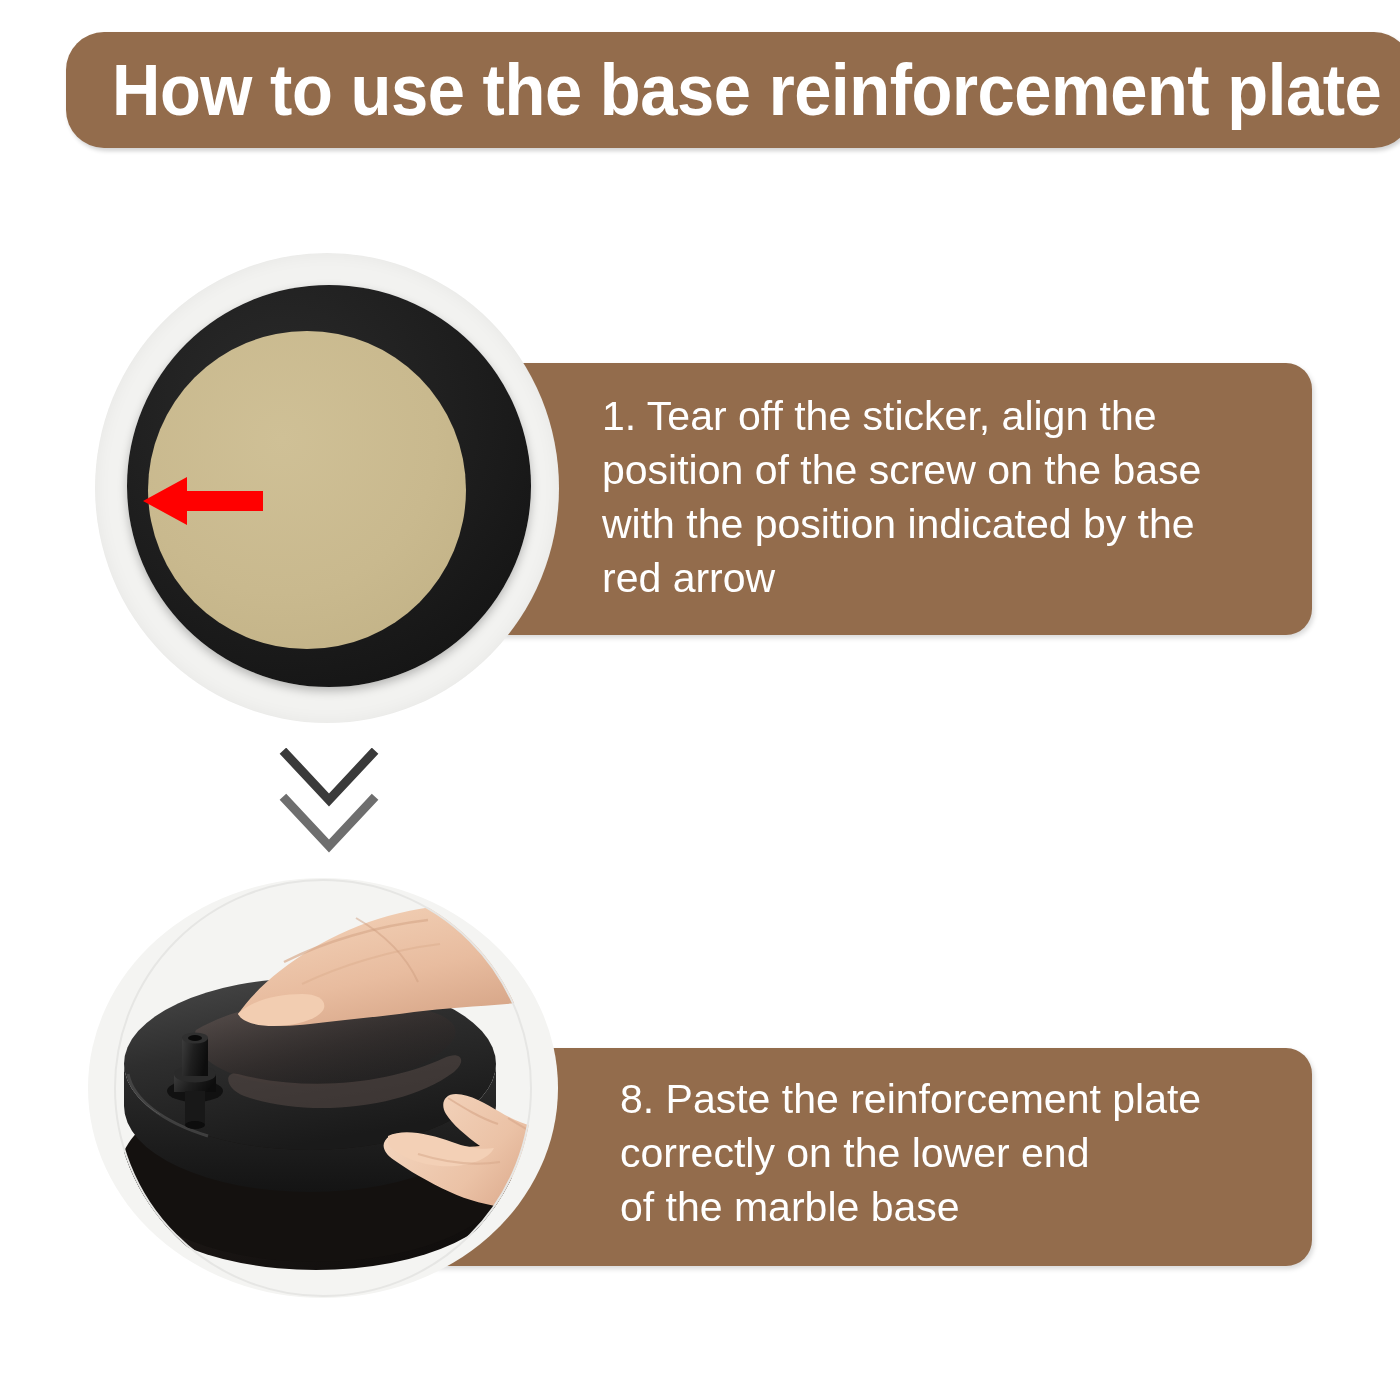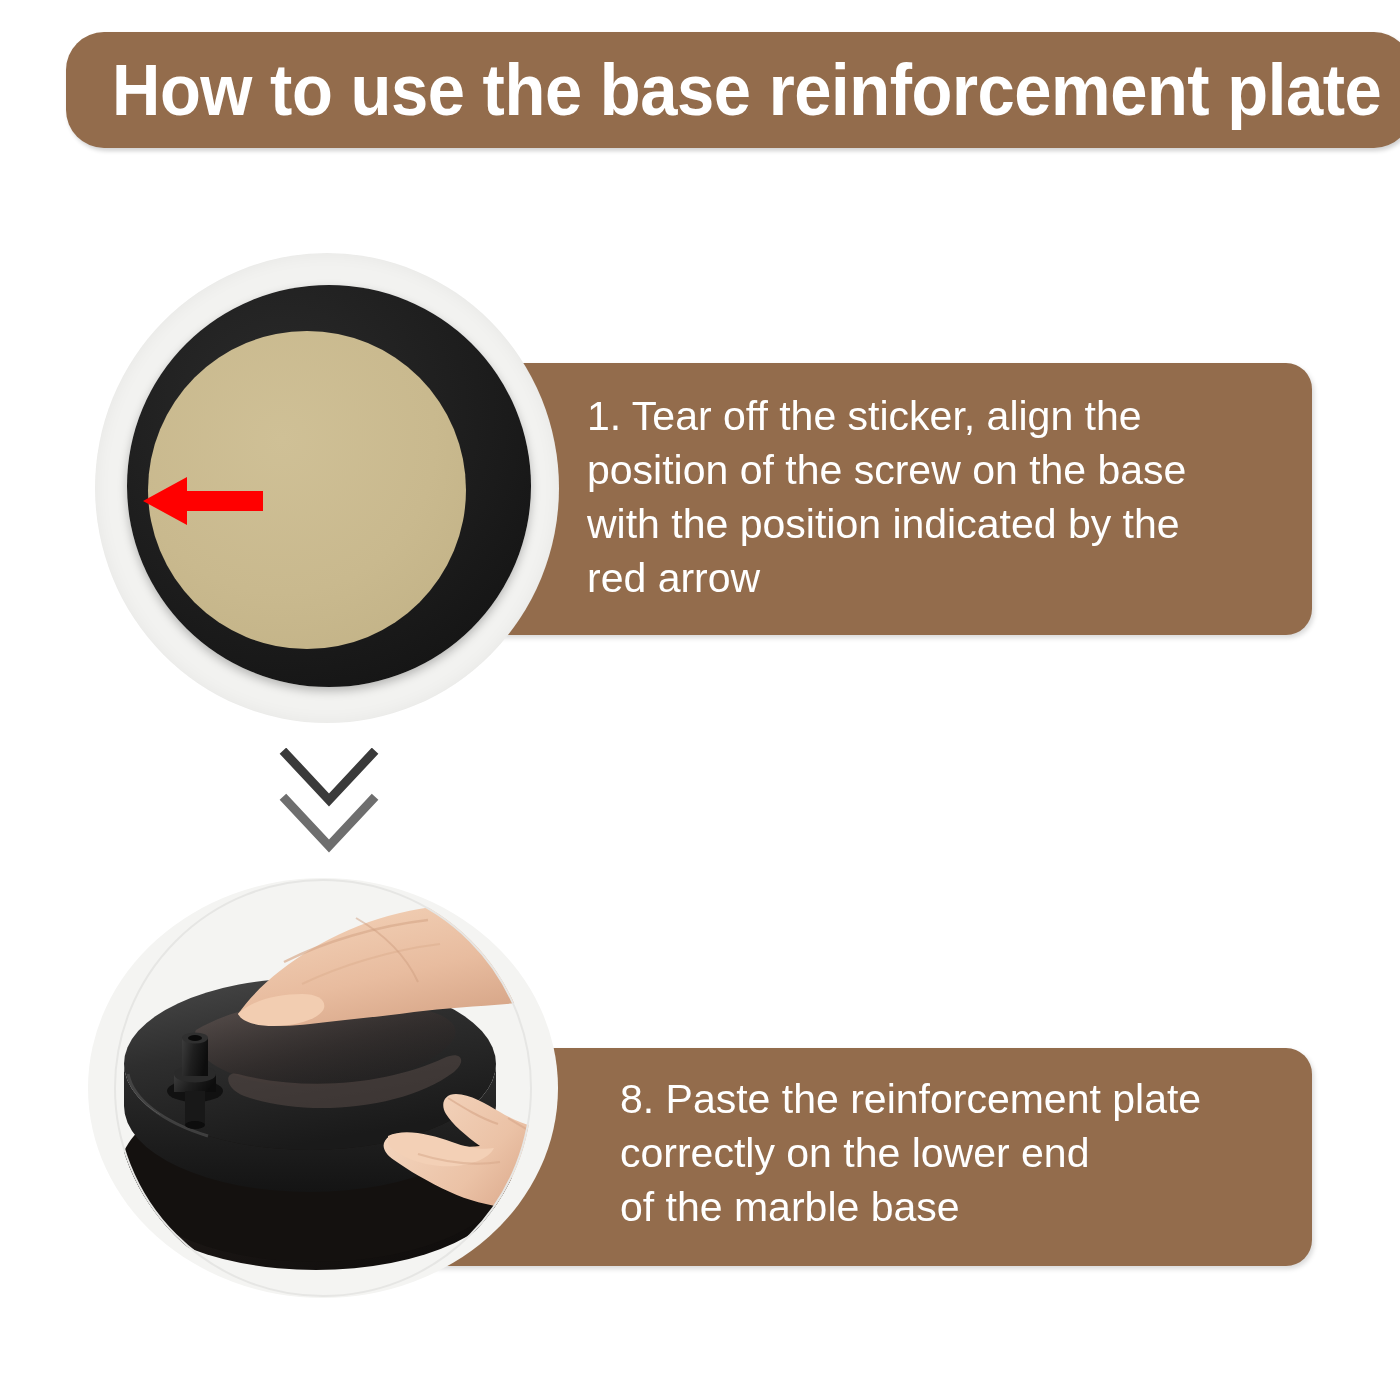--- a/index.html
+++ b/index.html
@@ -64,21 +64,21 @@
   }
   .step-text {
     position: absolute;
     color: #ffffff;
     font-family: "Liberation Sans", sans-serif;
     font-size: 41px;
     line-height: 1.32;
     white-space: pre-line;
   }
   #step1-text {
-    left: 177px;
+    left: 192px;
     top: 26px;
     width: 690px;
   }
   #step2-text {
     left: 210px;
     top: 24px;
     width: 680px;
   }
 
   

